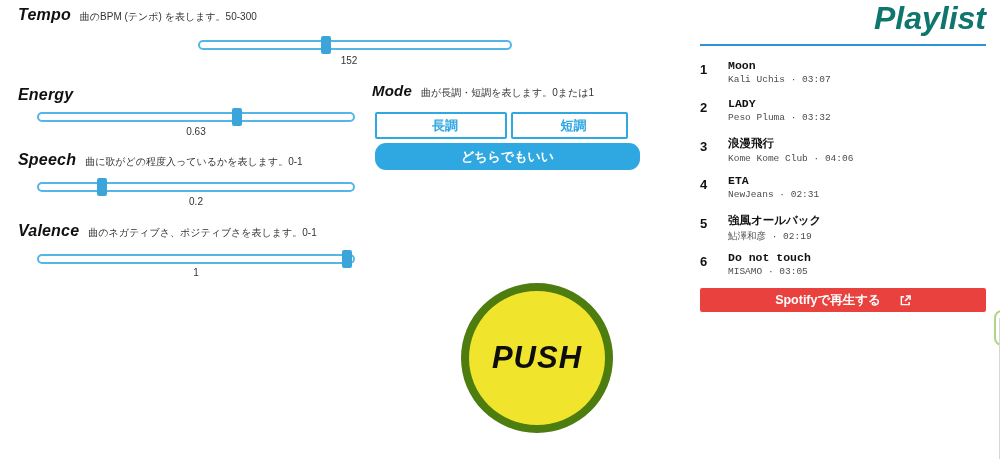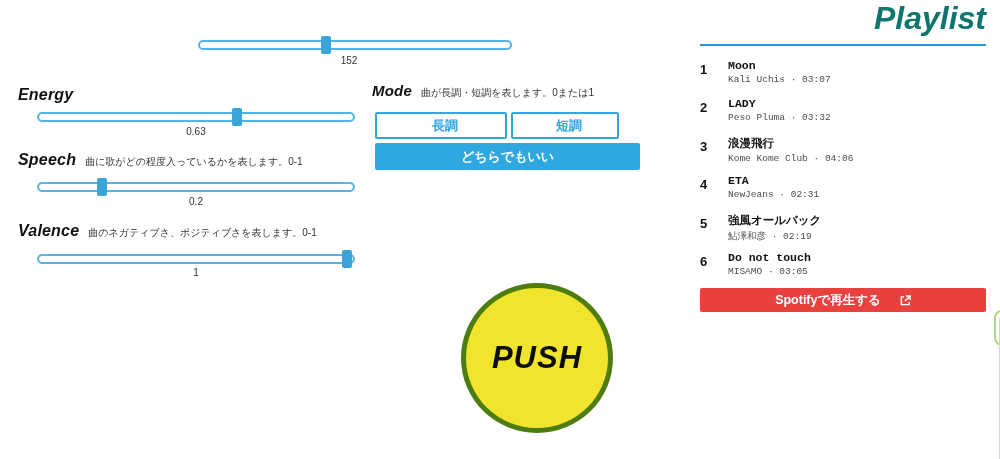--- a/index.html
+++ b/index.html
@@ -39,21 +39,21 @@
   #howto h2 {
     margin-top:27px; text-align:center;
     font-style:italic; font-weight:bold; font-size:15px; color:#dd2327;
   }
   #howto p {
     margin:15px 14px 0 14px; font-size:9px; line-height:17px; color:#f06a6c;
   }
   
   #push {
     position:absolute; left:461px; top:283px; width:152px; height:150px;
-    border-radius:50%; background:#f0e42c; border:5px solid #4d7c0f;
+    border-radius:50%; background:#f0e42c; border:8px solid #4d7c0f;
     display:flex; align-items:center; justify-content:center;
     font-style:italic; font-weight:bold; font-size:31px; color:#0d0d0d;
     letter-spacing:1px; cursor:pointer;
   }
   
   #pl-title {
     position:absolute; left:700px; top:0px; width:286px; text-align:right;
     font-style:italic; font-weight:bold; font-size:32px; color:#0f766e;
   }
   #pl-rule { position:absolute; left:700px; top:44px; width:286px; height:2px; background:#2d96d2; }
@@ -75,20 +75,24 @@
     position:absolute; left:994px; top:310px; width:22px; height:36px;
     background:#fff; border:2px solid #aed581; border-radius:8px; cursor:pointer;
   }
   #edge-line { position:absolute; left:999px; top:318px; width:1px; height:141px; background:#d6d6d6; }
 </style>
 </head>
 <body>
 
 <div id="app">
 
+  <div class="sec-head" style="left:18px; top:6px;">
+    <span class="sec-title">Tempo</span>
+    <span class="sec-desc">曲のBPM (テンポ) を表します。50-300</span>
+  </div>
   <div class="track" style="left:198px; top:40px; width:314px;">
     <div class="thumb" style="left: calc(40.8% - 5px);"></div>
   </div>
   <div class="slider-val" style="left:192px; top:55px; width:314px;">152</div>
 
   <div class="sec-head" style="left:18px; top:86px;">
     <span class="sec-title">Energy</span>
   </div>
   <div class="track" style="left:37px; top:112px; width:318px;">
     <div class="thumb" style="left: calc(63% - 5px);"></div>
@@ -112,22 +116,22 @@
     <div class="thumb" style="left: calc(98% - 5px);"></div>
   </div>
   <div class="slider-val" style="left:37px; top:267px; width:318px;">1</div>
 
 
   <div class="sec-head" style="left:372px; top:82px;">
     <span class="sec-title mode">Mode</span>
     <span class="sec-desc">曲が長調・短調を表します。0または1</span>
   </div>
   <div class="mode-btn outline" style="left:375px; top:112px; width:132px; height:27px;">長調</div>
-  <div class="mode-btn outline" style="left:511px; top:112px; width:108px; height:27px;">短調</div>
-  <div class="mode-btn solid" style="left:375px; top:143px; width:265px; height:27px;">どちらでもいい</div>
+  <div class="mode-btn outline" style="left:511px; top:112px; width:117px; height:27px;">短調</div>
+  <div class="mode-btn solid" style="left:375px; top:143px; width:265px; height:27px;border-radius:11px;">どちらでもいい</div>
 
   <div id="push">PUSH</div>
 
   <div id="pl-title">Playlist</div>
   <div id="pl-rule"></div>
 
   <div id="pl-list">
     <div class="pl-item">
       <div class="pl-no">1</div>
       <div class="pl-info">

